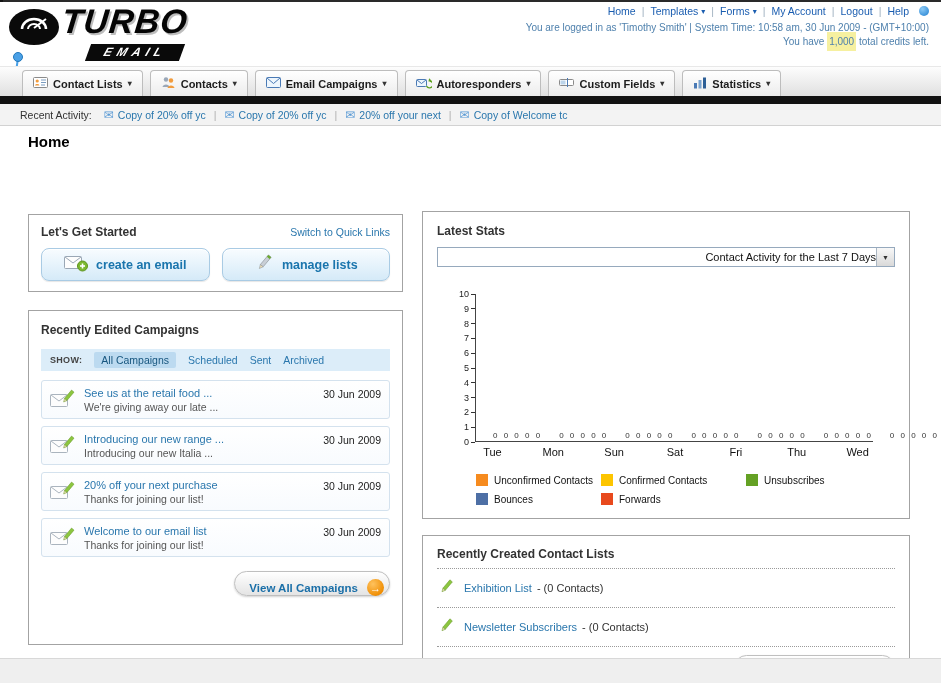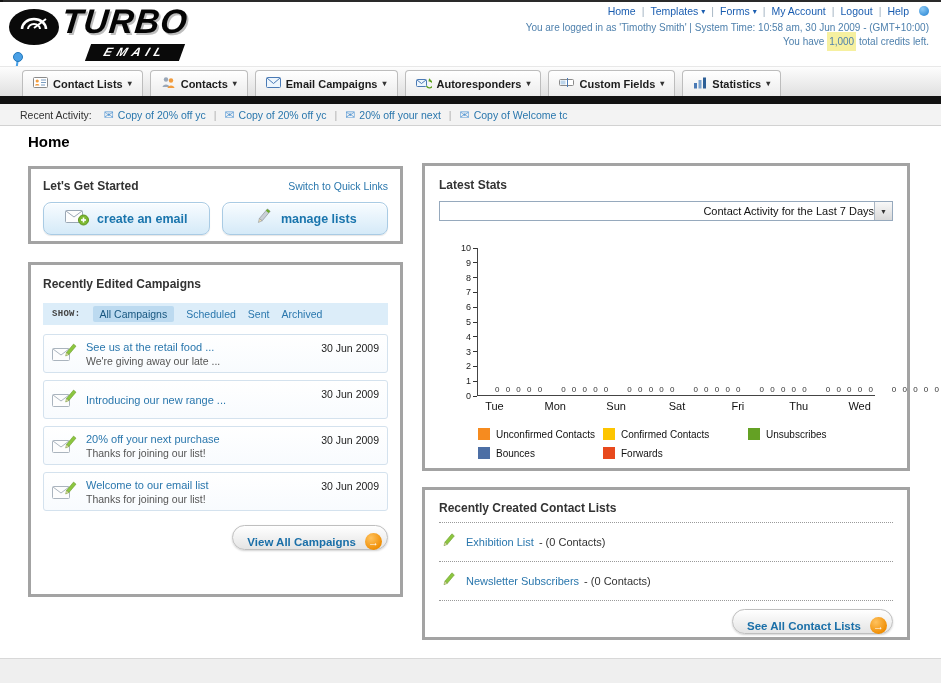--- a/index.html
+++ b/index.html
@@ -36,33 +36,33 @@
 
   
   .recent-activity { position:absolute; top:104px; left:0; width:941px; height:22px; background:#f3f3f3; border-bottom:1px solid #d2d2d2; display:flex; align-items:center; padding-left:20px; font-size:10.5px; color:#333; }
   .ra-label { margin-right:12px; }
   .ra-item { display:inline-flex; align-items:center; gap:4px; color:#2a77ad; cursor:pointer; white-space:nowrap; }
   .ra-env { color:#5b9bd5; font-size:12px; line-height:1; }
   .ra-sep { color:#b0b0b0; margin:0 8px; }
 
   
   .page-title { position:absolute; left:28px; top:133px; font-size:15px; font-weight:bold; color:#000; }
-  .panel { position:absolute; background:#fff; border:3px solid #a3a3a3; }
+  .panel { position:absolute; background:#fff; border:1px solid #a3a3a3;margin-top:48px; }
   .panel-title { font-size:12px; font-weight:bold; color:#333; }
   .link { color:#2a77ad; cursor:pointer; }
 
   .get-started { left:28px; top:166px; width:375px; height:78px; padding:10px 12px; }
   .gs-header { display:flex; justify-content:space-between; align-items:center; }
   .switch-link { font-size:10.5px; }
   .gs-buttons { display:flex; gap:12px; margin-top:9px; }
   .gs-button { flex:1; height:33px; border:1px solid #a9cbe4; border-radius:8px; background:linear-gradient(#f8fcff,#d5eaf8); box-shadow:inset 0 1px 0 #fff, 0 1px 1px rgba(0,0,0,0.10); display:flex; align-items:center; justify-content:center; gap:8px; font-size:12.5px; font-weight:bold; color:#1a75ad; cursor:pointer; }
 
   .campaigns { left:28px; top:262px; width:375px; height:335px; padding:12px; }
   .filter-bar { margin-top:12px; background:#dcedf9; height:22px; display:flex; align-items:center; gap:12px; padding:0 9px; }
-  .show-label { font-size:9px; font-weight:bold; color:#444; letter-spacing:0.3px;font-family:Liberation Mono, monospace; }
+  .show-label { font-size:9px; font-weight:bold; color:#444; letter-spacing:0.3px; }
   .filter { font-size:10.5px; color:#2a77ad; cursor:pointer; }
   .filter.active { background:#bcdaf0; color:#17567f; padding:2px 7px; border-radius:2px; }
   .campaign-rows { margin-top:9px; }
   .campaign-row { border:1px solid #d4e2ee; border-radius:3px; background:linear-gradient(#ffffff,#f8fbfe); padding:4px 8px; display:flex; gap:8px; margin-bottom:7px; min-height:39px; align-items:center; }
   .campaign-text { flex:1; }
   .campaign-title { display:block; font-size:11px; color:#2a77ad; cursor:pointer; }
   .campaign-sub { font-size:10.5px; color:#555; margin-top:2px; }
   .campaign-date { font-size:10.5px; color:#222; align-self:flex-start; padding-top:3px; white-space:nowrap; }
   .campaigns-footer { text-align:right; margin-top:14px; }
 
@@ -329,20 +329,21 @@
             <rect x="0.5" y="6.5" width="17" height="12" rx="1" fill="#fdfdfd" stroke="#aab4be"></rect>
             <path d="M1 7 L9 13 L17 7" fill="none" stroke="#aab4be"></path>
             <g transform="rotate(40 17 10)">
               <rect x="15.4" y="1" width="3.2" height="11" fill="#8cc63f" stroke="#6a9a2d" stroke-width="0.5"></rect>
               <polygon points="15.4,12 18.6,12 17,15.2" fill="#efe0b4" stroke="#6a9a2d" stroke-width="0.5"></polygon>
             </g>
           </svg>
       </span>
       <div class="campaign-text">
         <span class="campaign-title">Introducing our new range ...</span>
+        <div class="campaign-sub">Introducing our new Italia ...</div>
       </div>
       <span class="campaign-date">30 Jun 2009</span>
     </div>
 
     <div class="campaign-row">
       <span>
         <svg width="26" height="22" viewBox="0 0 26 22">
             <rect x="0.5" y="6.5" width="17" height="12" rx="1" fill="#fdfdfd" stroke="#aab4be"></rect>
             <path d="M1 7 L9 13 L17 7" fill="none" stroke="#aab4be"></path>
             <g transform="rotate(40 17 10)">

